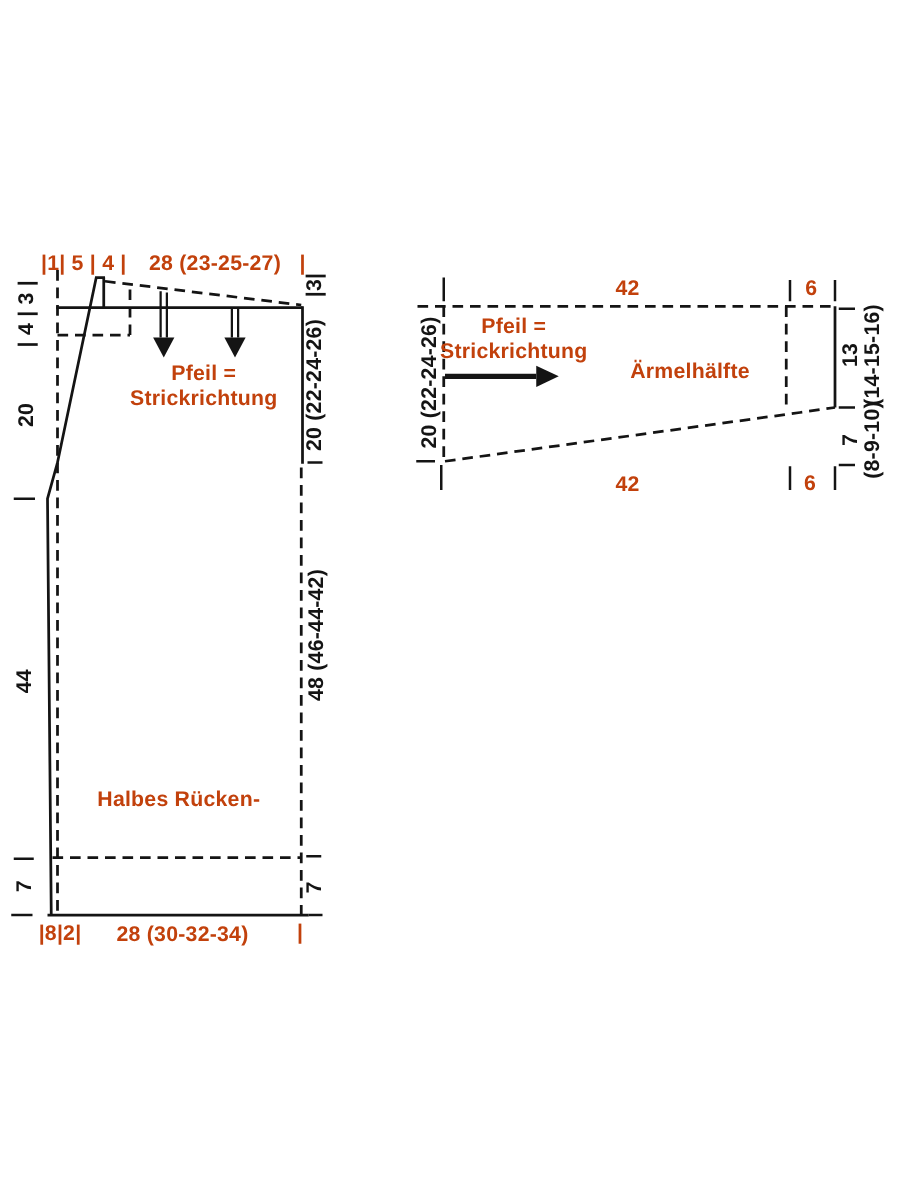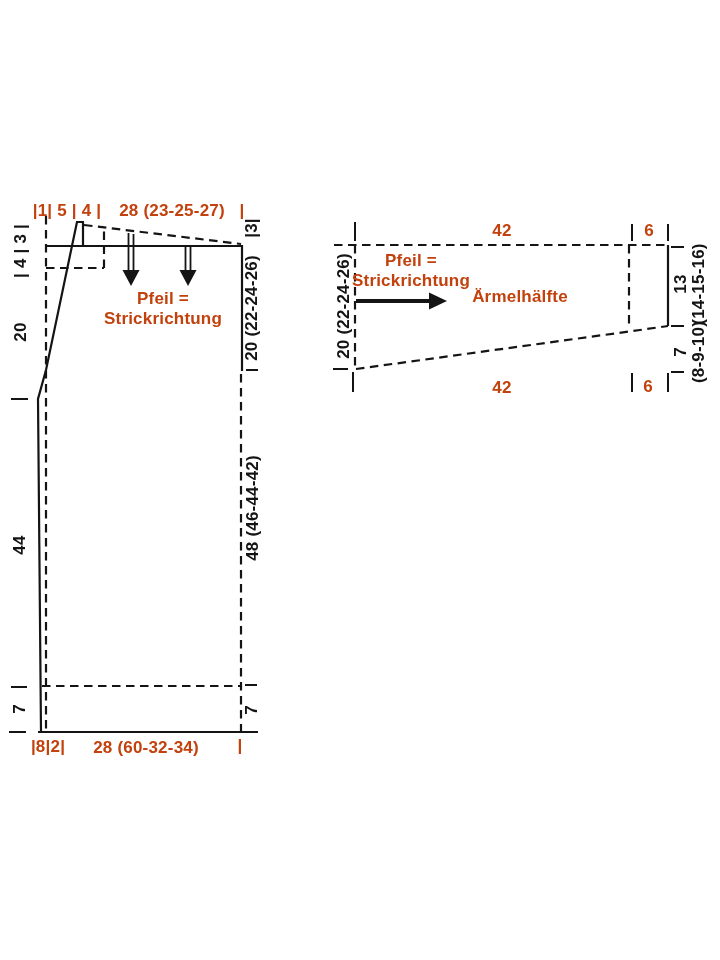--- a/index.html
+++ b/index.html
@@ -119,40 +119,41 @@
   <div class="vlbl" style="left:21px; top:332px">20</div>
   <div class="vlbl" style="left:20px; top:545px">44</div>
   <div class="vlbl" style="left:20px; top:709px">7</div>
 
   <div class="vlbl" style="left:252px; top:228px">|3|</div>
   <div class="vlbl" style="left:252px; top:308px">20 (22-24-26)</div>
   <div class="vlbl" style="left:253px; top:508px">48 (46-44-42)</div>
   <div class="vlbl" style="left:252px; top:710px">7</div>
 
   <div class="lbl" style="left:48px; top:747px">|8|2|</div>
-  <div class="lbl" style="left:146px; top:748px">28 (60-32-34)</div>
+  <div class="lbl" style="left:146px; top:748px">28 (30-32-34)</div>
   <div class="lbl" style="left:240px; top:746px">|</div>
 
   <div class="lbl block" style="left:163px; top:309px">
     <div>Pfeil =</div>
     <div>Strickrichtung</div>
   </div>
 
   <div class="lbl caption" style="left:143px; top:639px">
+    <div>Halbes Rücken-</div>
   </div>
 
   <div class="lbl" style="left:502px; top:231px">42</div>
   <div class="lbl" style="left:649px; top:231px">6</div>
 
   <div class="lbl block" style="left:411px; top:271px">
     <div>Pfeil =</div>
     <div>Strickrichtung</div>
   </div>
 
-  <div class="lbl" style="left:520px; top:297px">Ärmelhälfte</div>
+  <div class="lbl" style="left:552px; top:297px">Ärmelhälfte</div>
 
   <div class="vlbl" style="left:344px; top:306px">20 (22-24-26)</div>
 
   <div class="vblock" style="left:689px; top:284px">
     <div>13</div>
     <div>(14-15-16)</div>
   </div>
   <div class="vblock" style="left:689px; top:352px">
     <div>7</div>
     <div>(8-9-10)</div>

